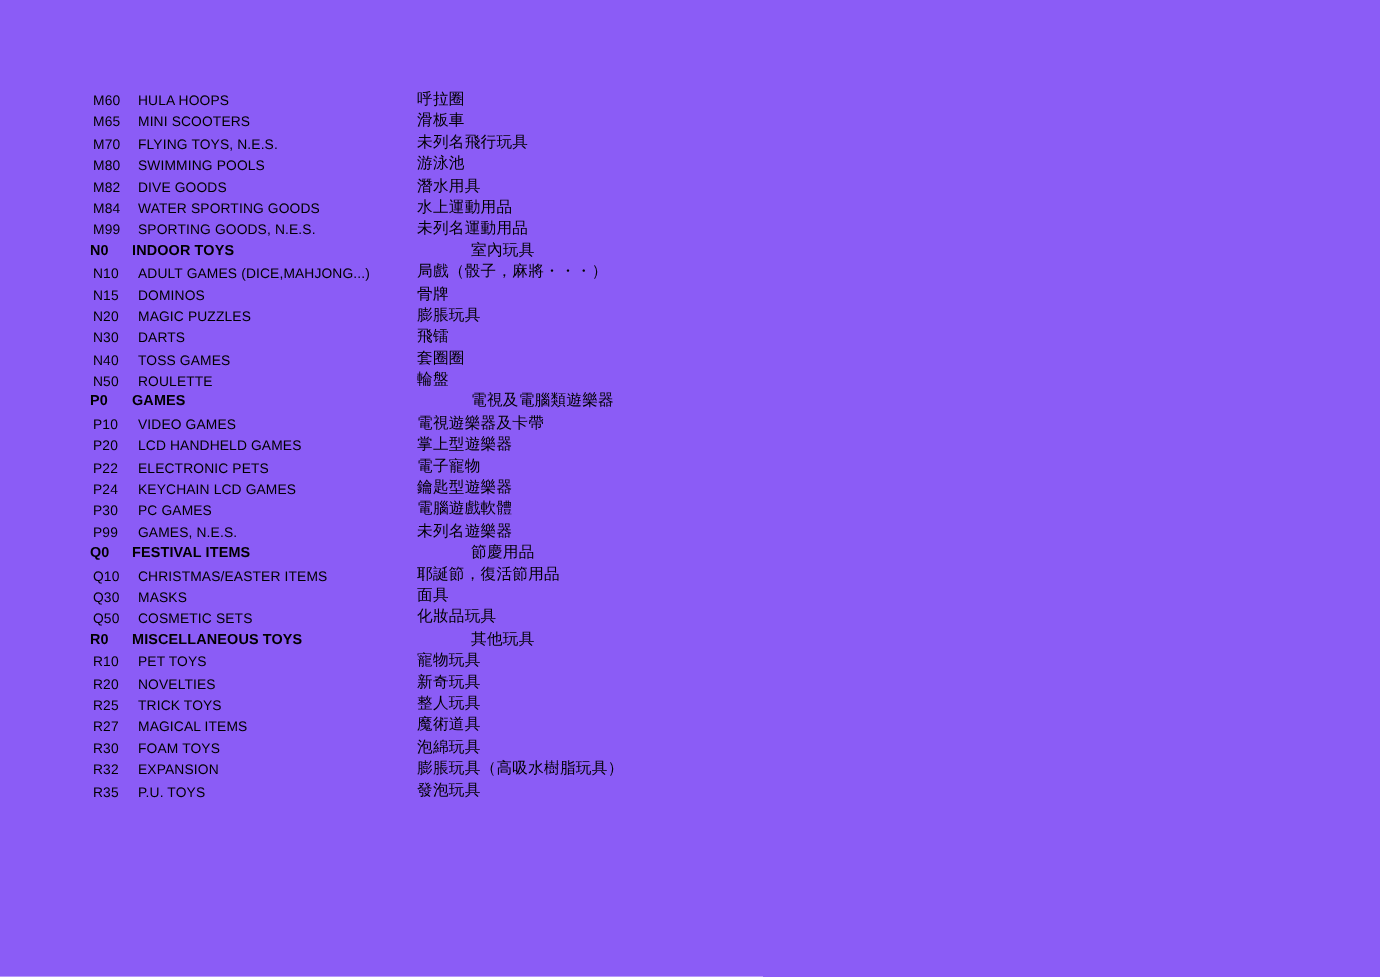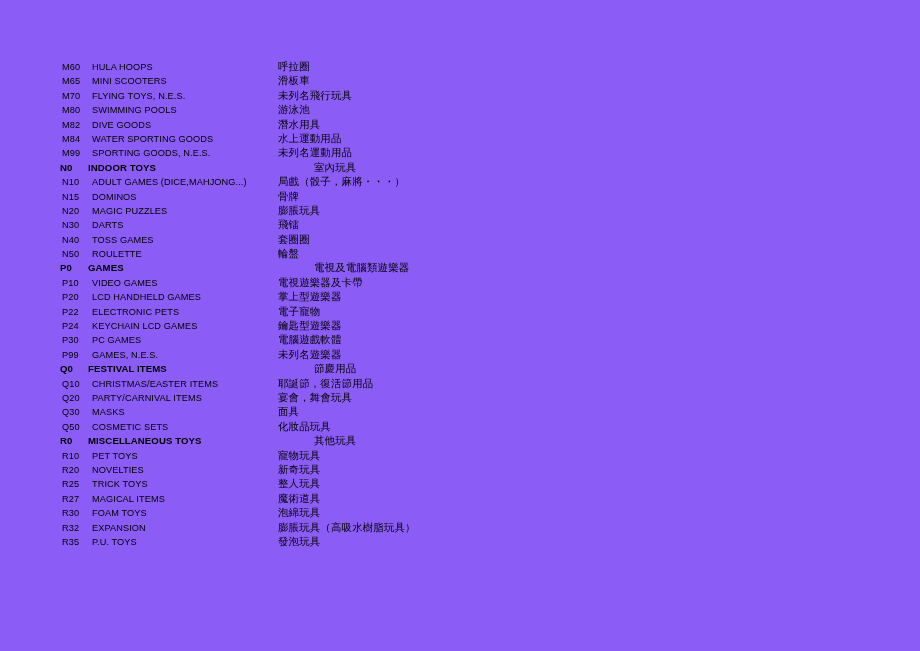--- a/index.html
+++ b/index.html
@@ -188,25 +188,20 @@
         <span class="code">Q0</span>
         <span class="label">FESTIVAL ITEMS</span>
         <span class="cn">節慶用品</span>
       </div>
       <div class="row">
         <span class="code">Q10</span>
         <span class="label">CHRISTMAS/EASTER ITEMS</span>
         <span class="cn">耶誕節，復活節用品</span>
       </div>
       <div class="row">
-        <span class="code">Q20</span>
-        <span class="label">PARTY/CARNIVAL ITEMS</span>
-        <span class="cn">宴會，舞會玩具</span>
-      </div>
-      <div class="row">
         <span class="code">Q30</span>
         <span class="label">MASKS</span>
         <span class="cn">面具</span>
       </div>
       <div class="row">
         <span class="code">Q50</span>
         <span class="label">COSMETIC SETS</span>
         <span class="cn">化妝品玩具</span>
       </div>
       <div class="row group">

